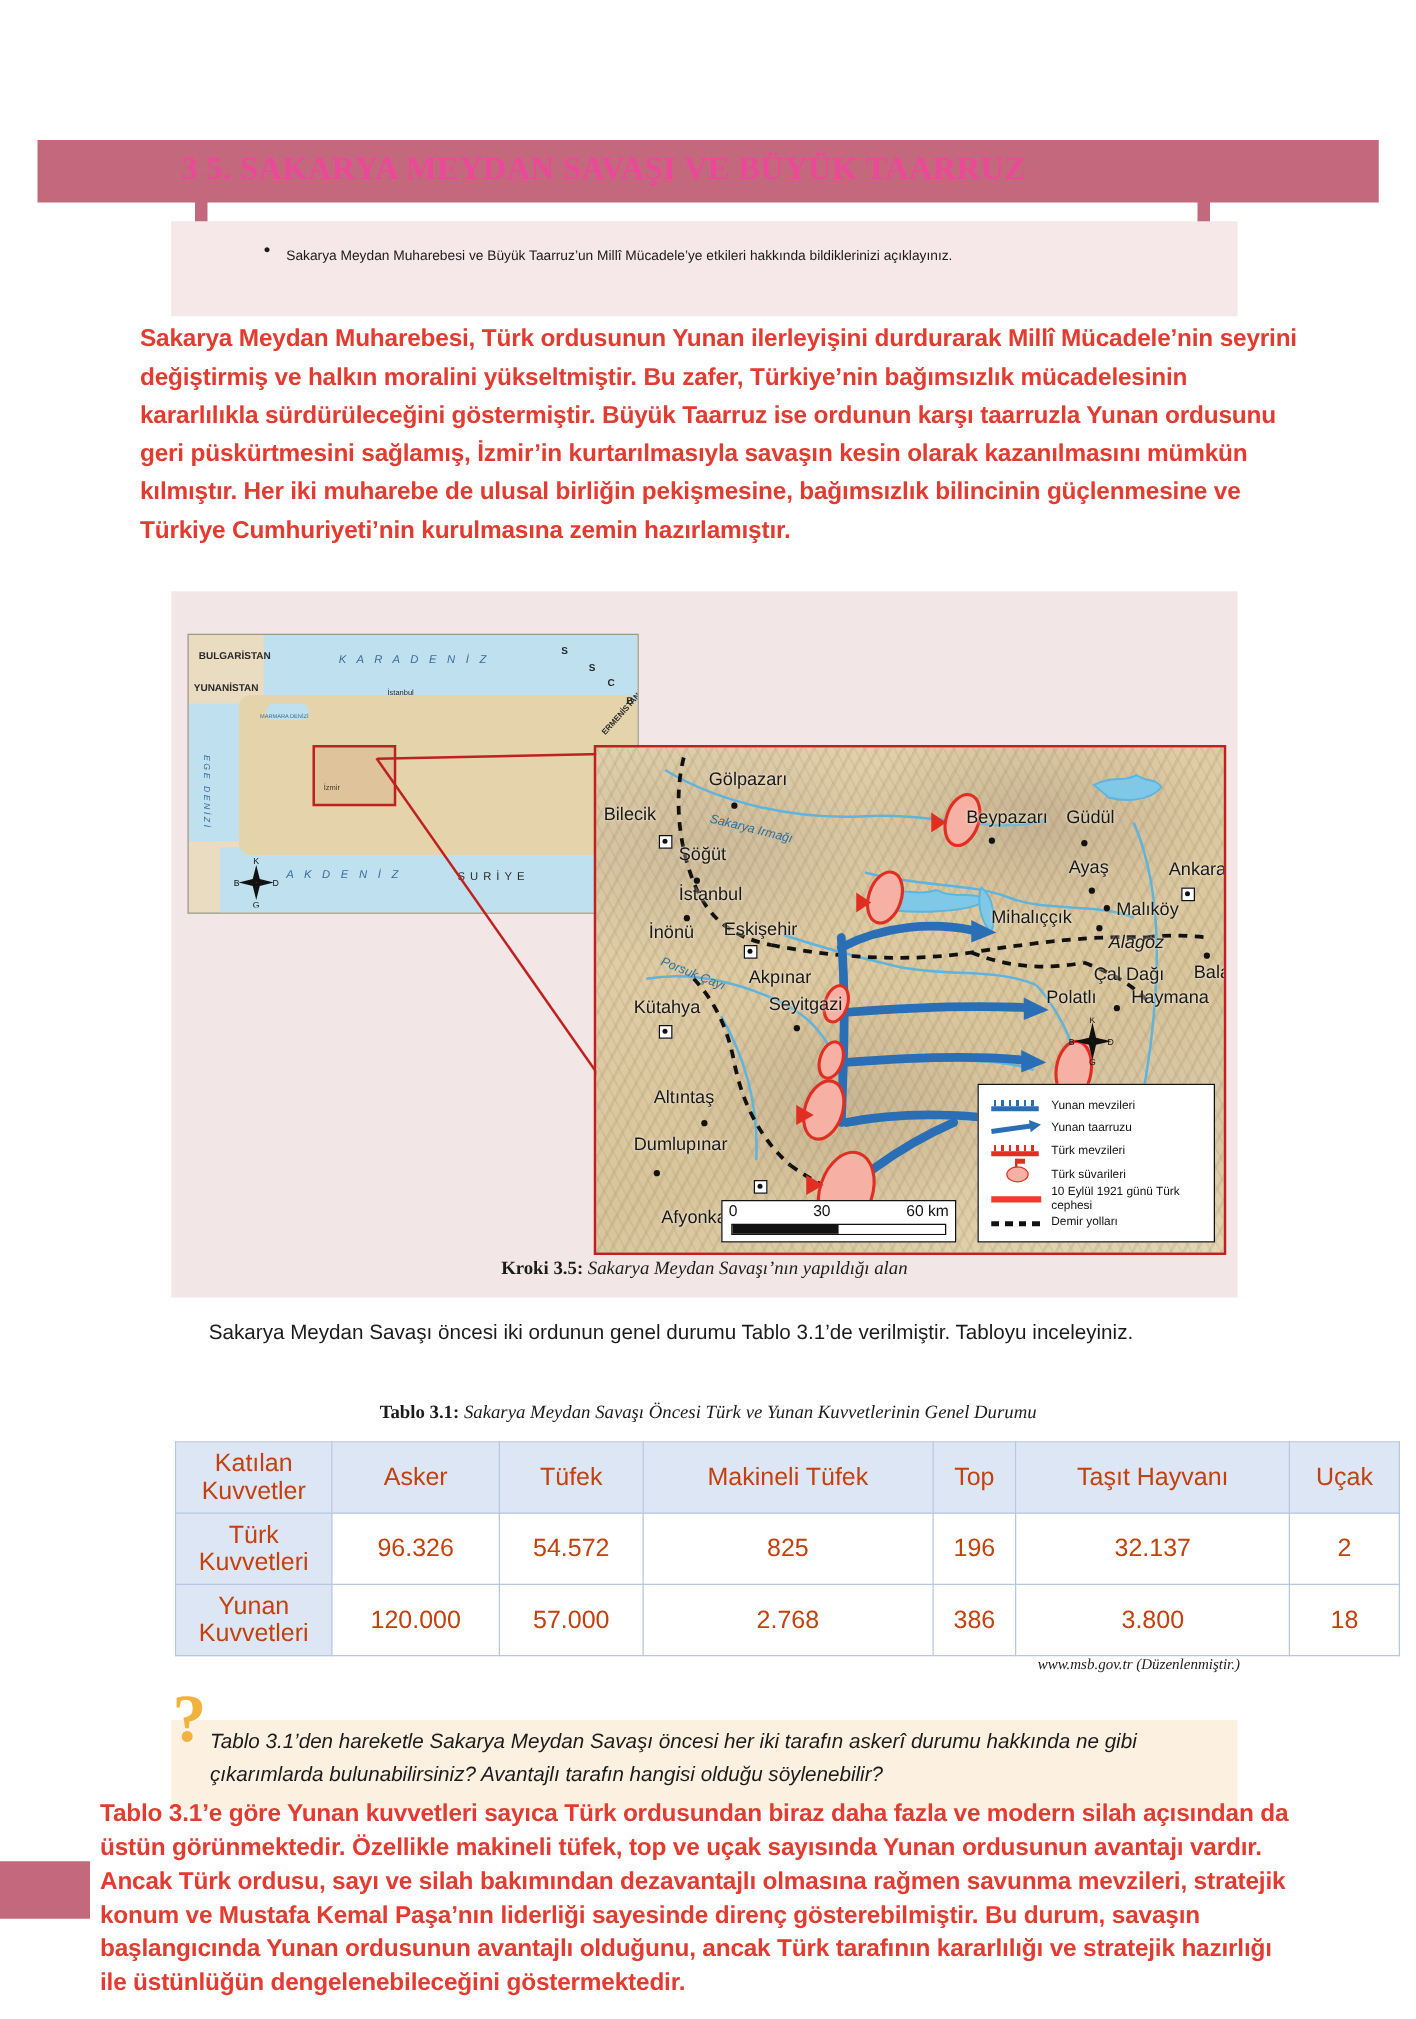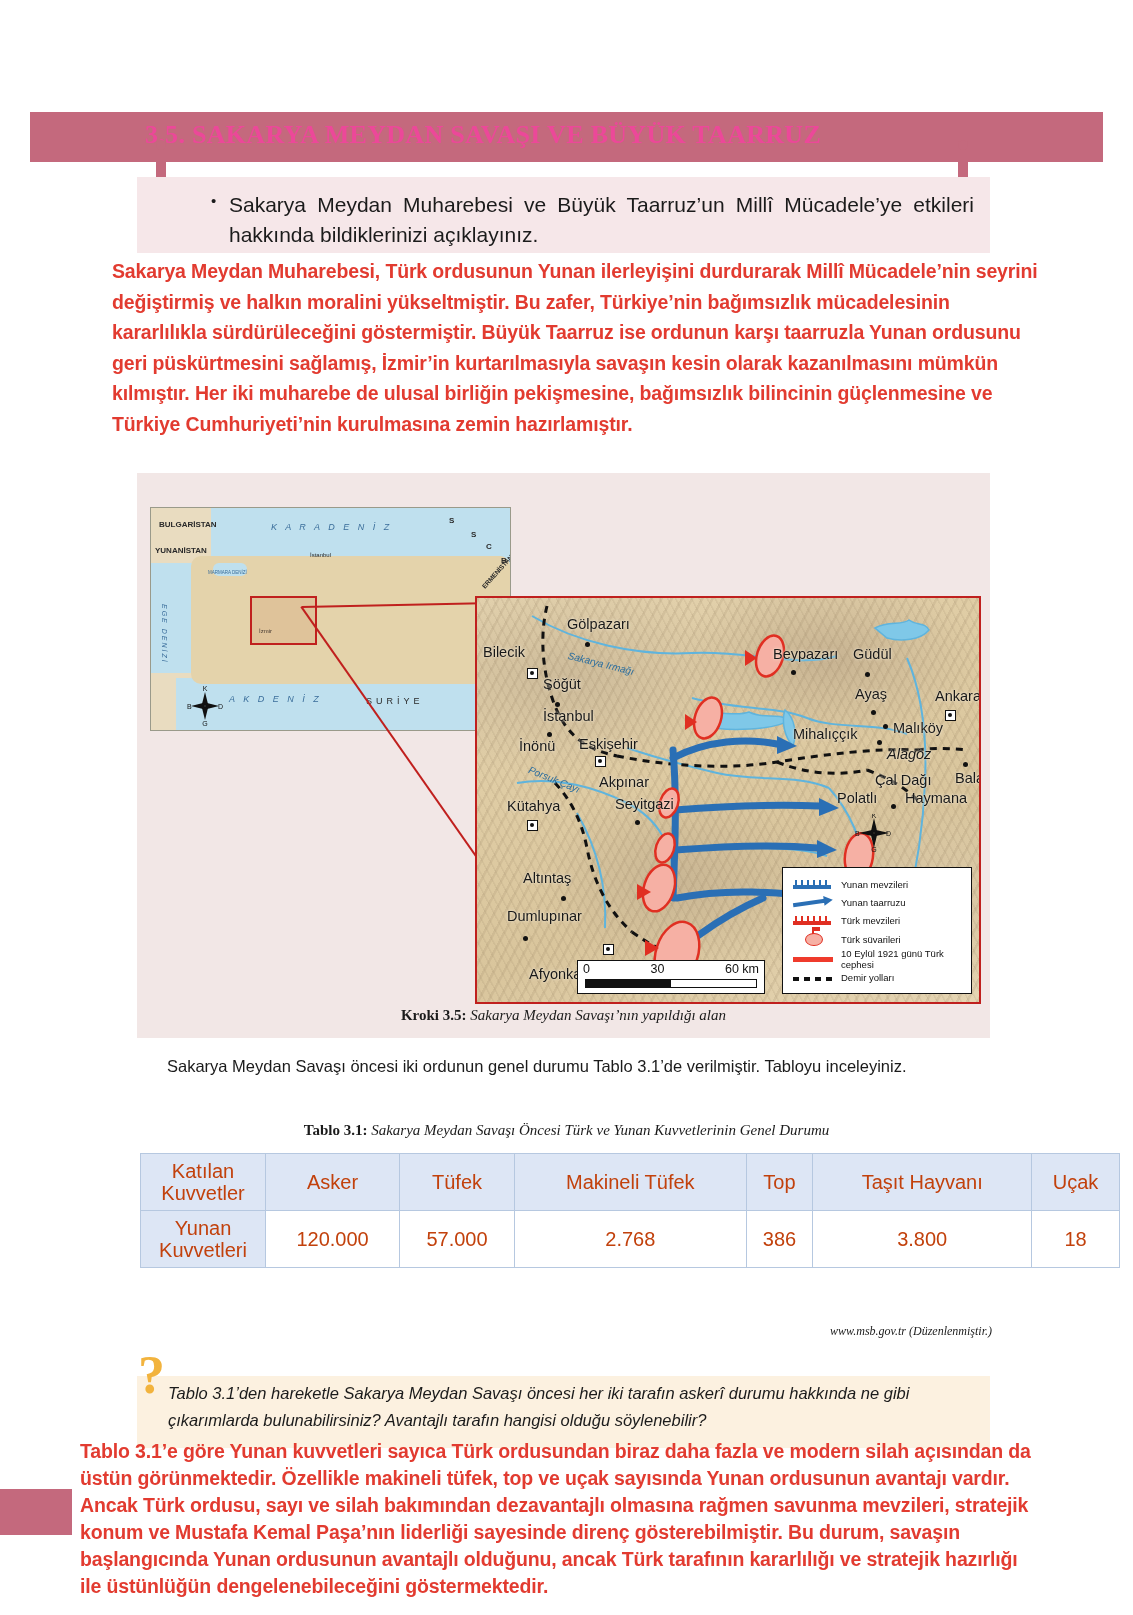--- a/index.html
+++ b/index.html
@@ -72,21 +72,21 @@
     color: #1b1b1b;
     font-size: 15px;
     line-height: 1;
   }
   .prompt-text {
     position: absolute;
     left: 229px;
     top: 190px;
     width: 745px;
     color: #1b1b1b;
-    font-size: 21px;
+    font-size: 11px;
     line-height: 30px;
     text-align: justify;
     text-align-last: left;
   }
 
   
   .red-para-top {
     position: absolute;
     left: 112px;
     top: 256px;
@@ -742,20 +742,29 @@
       <th>Asker</th>
       <th>Tüfek</th>
       <th>Makineli Tüfek</th>
       <th>Top</th>
       <th>Taşıt Hayvanı</th>
       <th>Uçak</th>
     </tr>
   </thead>
   <tbody>
     <tr>
+      <th>Türk Kuvvetleri</th>
+      <td>96.326</td>
+      <td>54.572</td>
+      <td>825</td>
+      <td>196</td>
+      <td>32.137</td>
+      <td>2</td>
+    </tr>
+    <tr>
       <th>Yunan Kuvvetleri</th>
       <td>120.000</td>
       <td>57.000</td>
       <td>2.768</td>
       <td>386</td>
       <td>3.800</td>
       <td>18</td>
     </tr>
   </tbody>
 </table>

